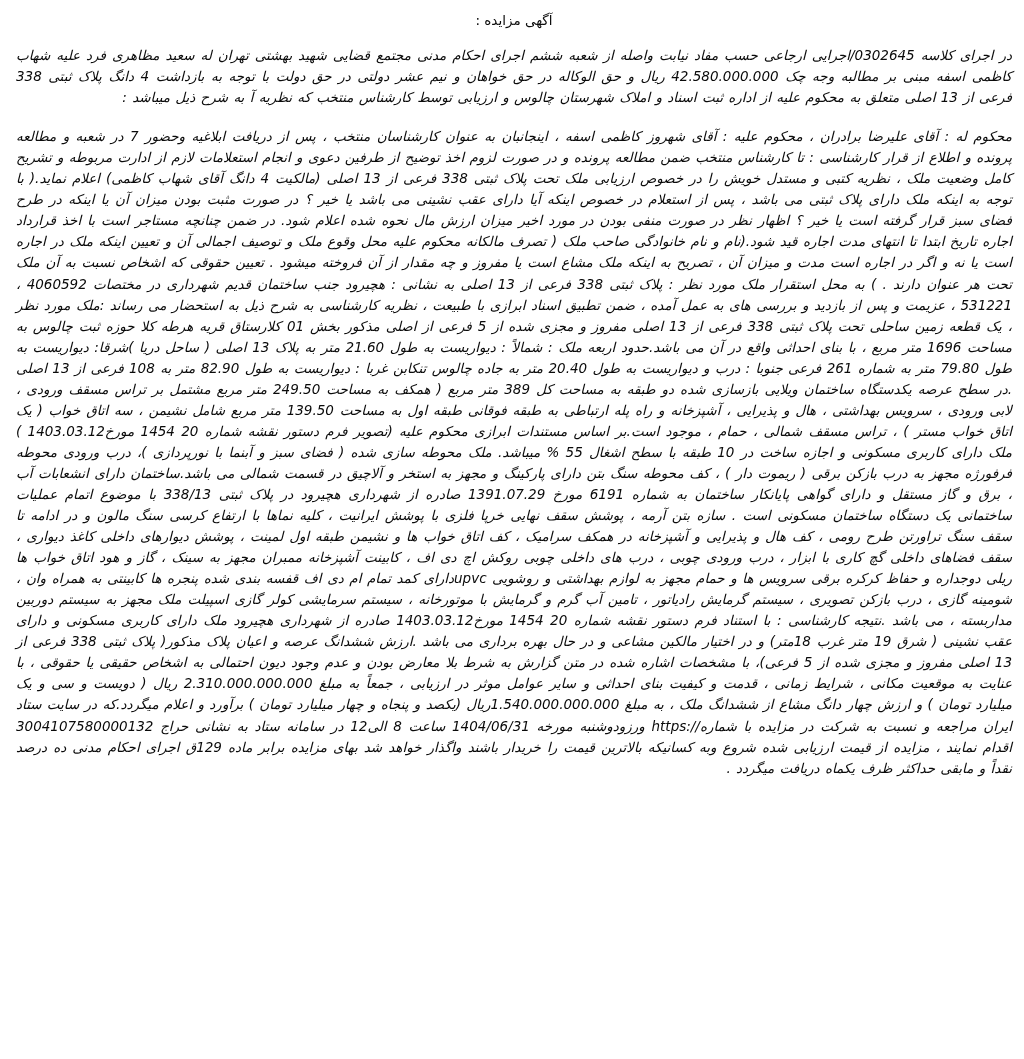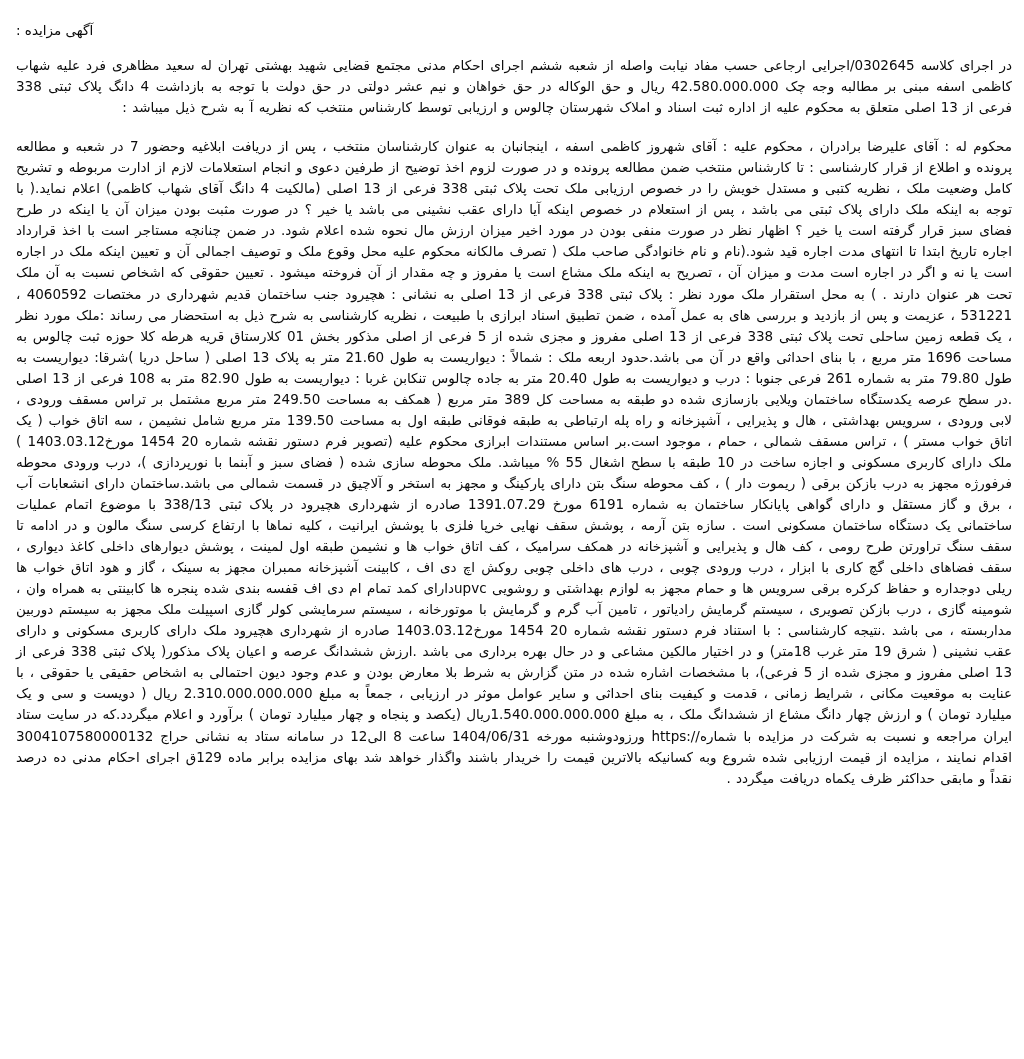--- a/index.html
+++ b/index.html
@@ -16,27 +16,28 @@
     unicode-bidi: embed;
     text-align: justify;
     text-justify: inter-word;
     font-family: "DejaVu Sans", sans-serif;
     font-size: 13.5px;
     line-height: 1.56;
     color: #0a0a0a;
     background: #ffffff;
   }
   .doc-title {
-    text-align: left;
-    margin: 10px 0 14px 0;
+    text-align: center;
+    margin: 0 0 14px 0;
     font-size: 13.5px;
   }
   .para {
     margin: 0 0 18px 0;
     word-spacing: 1px;
+    font-style: italic;
   }
   .para:last-child {
     margin-bottom: 0;
   }
 </style>
 </head>
 <body>
 
 <div class="doc">
   <div class="doc-title">آگهی مزایده :</div>

